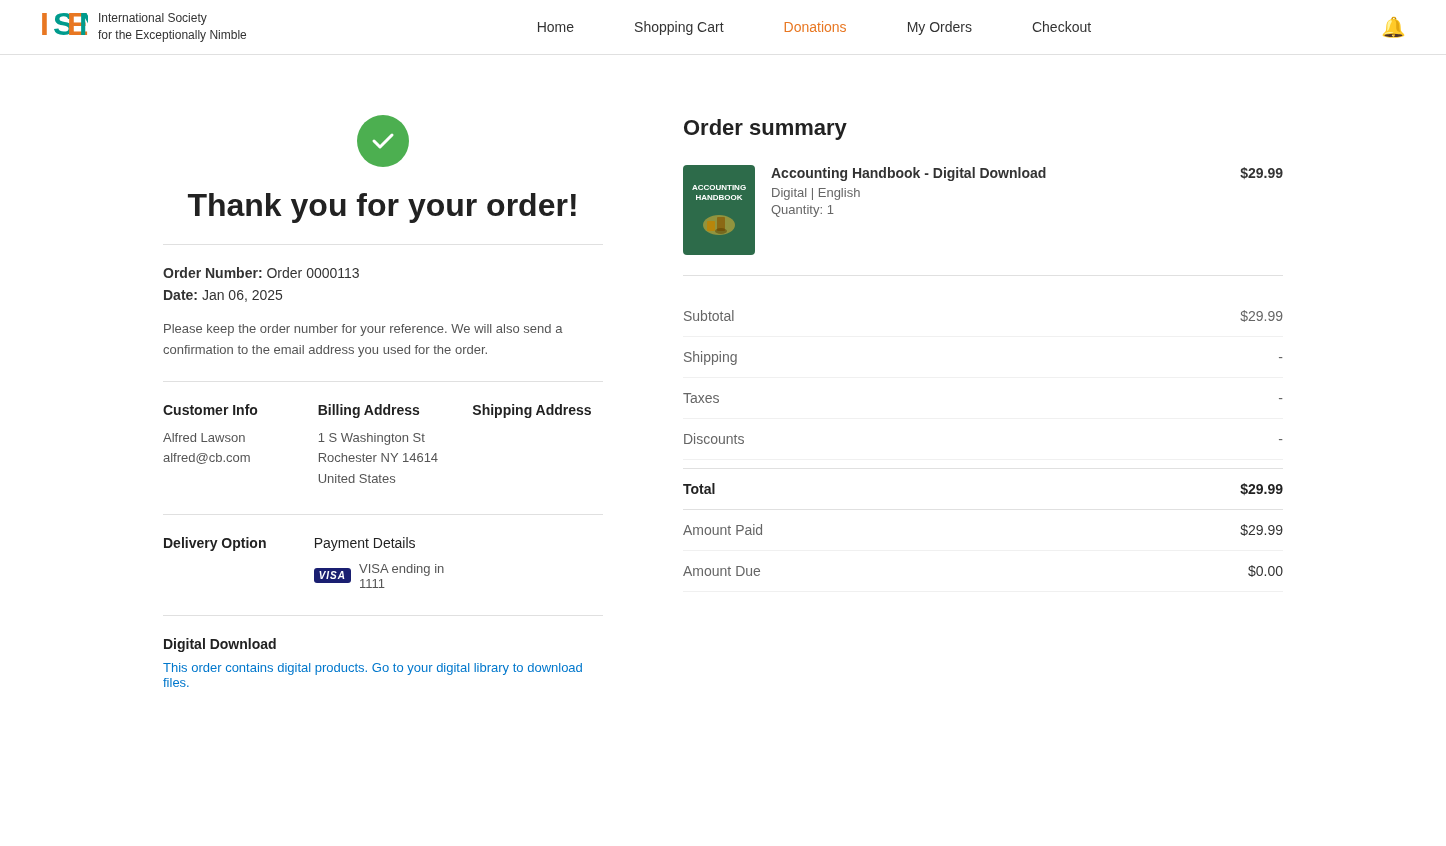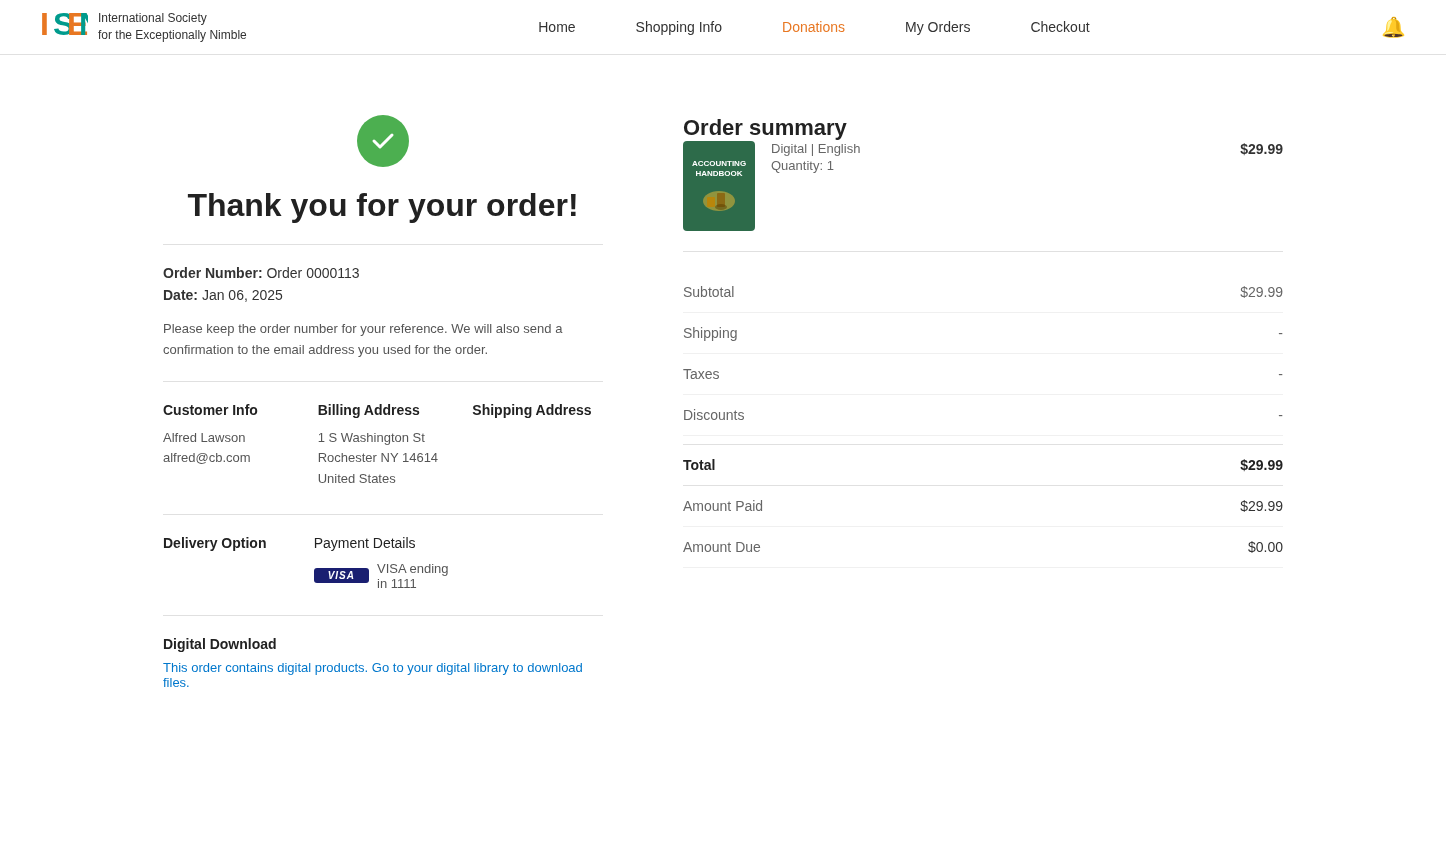--- a/index.html
+++ b/index.html
@@ -149,21 +149,21 @@
       align-items: center;
       gap: 8px;
       font-size: 13px;
       color: #555;
     }
     .visa-badge {
       background: #1a1f71;
       color: #fff;
       font-size: 10px;
       font-weight: bold;
-      padding: 2px 14px;
+      padding: 2px 5px;
       border-radius: 3px;
       font-style: italic;
       letter-spacing: 1px;
     }
 
     
     .digital-section {
       margin-top: 8px;
     }
     .digital-section h4 {
@@ -185,20 +185,21 @@
     
     .right {
       width: 600px;
       flex-shrink: 0;
     }
 
     .order-summary-title {
       font-size: 22px;
       font-weight: bold;
       color: #222;
+      margin-bottom: 24px;
     }
 
     
     .product-row {
       display: flex;
       align-items: flex-start;
       gap: 16px;
       margin-bottom: 20px;
       padding-bottom: 20px;
       border-bottom: 1px solid #e0e0e0;
@@ -297,21 +298,21 @@
       <text x="39" y="28" font-size="32" font-weight="900" font-family="Arial" fill="#009b8d">N</text>
     </svg>
     <div class="logo-text">
       <div>International Society</div>
       <div>for the Exceptionally Nimble</div>
     </div>
   </div>
 
   <nav class="nav">
     <a class="nav-item">Home</a>
-    <a class="nav-item">Shopping Info</a>
+    <a class="nav-item">Shopping Cart</a>
     <a class="nav-item active">Donations</a>
     <a class="nav-item">My Orders</a>
     <a class="nav-item">Checkout</a>
   </nav>
 
   <div class="notification-icon">🔔</div>
 </header>
 
 <div class="main">
 
@@ -396,20 +397,21 @@
           <div class="book-title-text">ACCOUNTING<br>HANDBOOK</div>
           <svg width="40" height="30" viewBox="0 0 40 30">
             <ellipse cx="20" cy="18" rx="16" ry="10" fill="#d4af37" opacity="0.6"></ellipse>
             <rect x="8" y="14" width="8" height="10" rx="1" fill="#b8860b"></rect>
             <rect x="18" y="10" width="8" height="14" rx="1" fill="#8B6914"></rect>
             <ellipse cx="22" cy="24" rx="6" ry="3" fill="#5a3e00" opacity="0.5"></ellipse>
           </svg>
         </div>
       </div>
       <div class="product-info">
+        <div class="product-name">Accounting Handbook - Digital Download</div>
         <div class="product-meta">Digital | English</div>
         <div class="product-meta">Quantity: 1</div>
       </div>
       <div class="product-price">$29.99</div>
     </div>
 
     <div class="summary-row">
       <span class="label">Subtotal</span>
       <span class="value">$29.99</span>
     </div>

